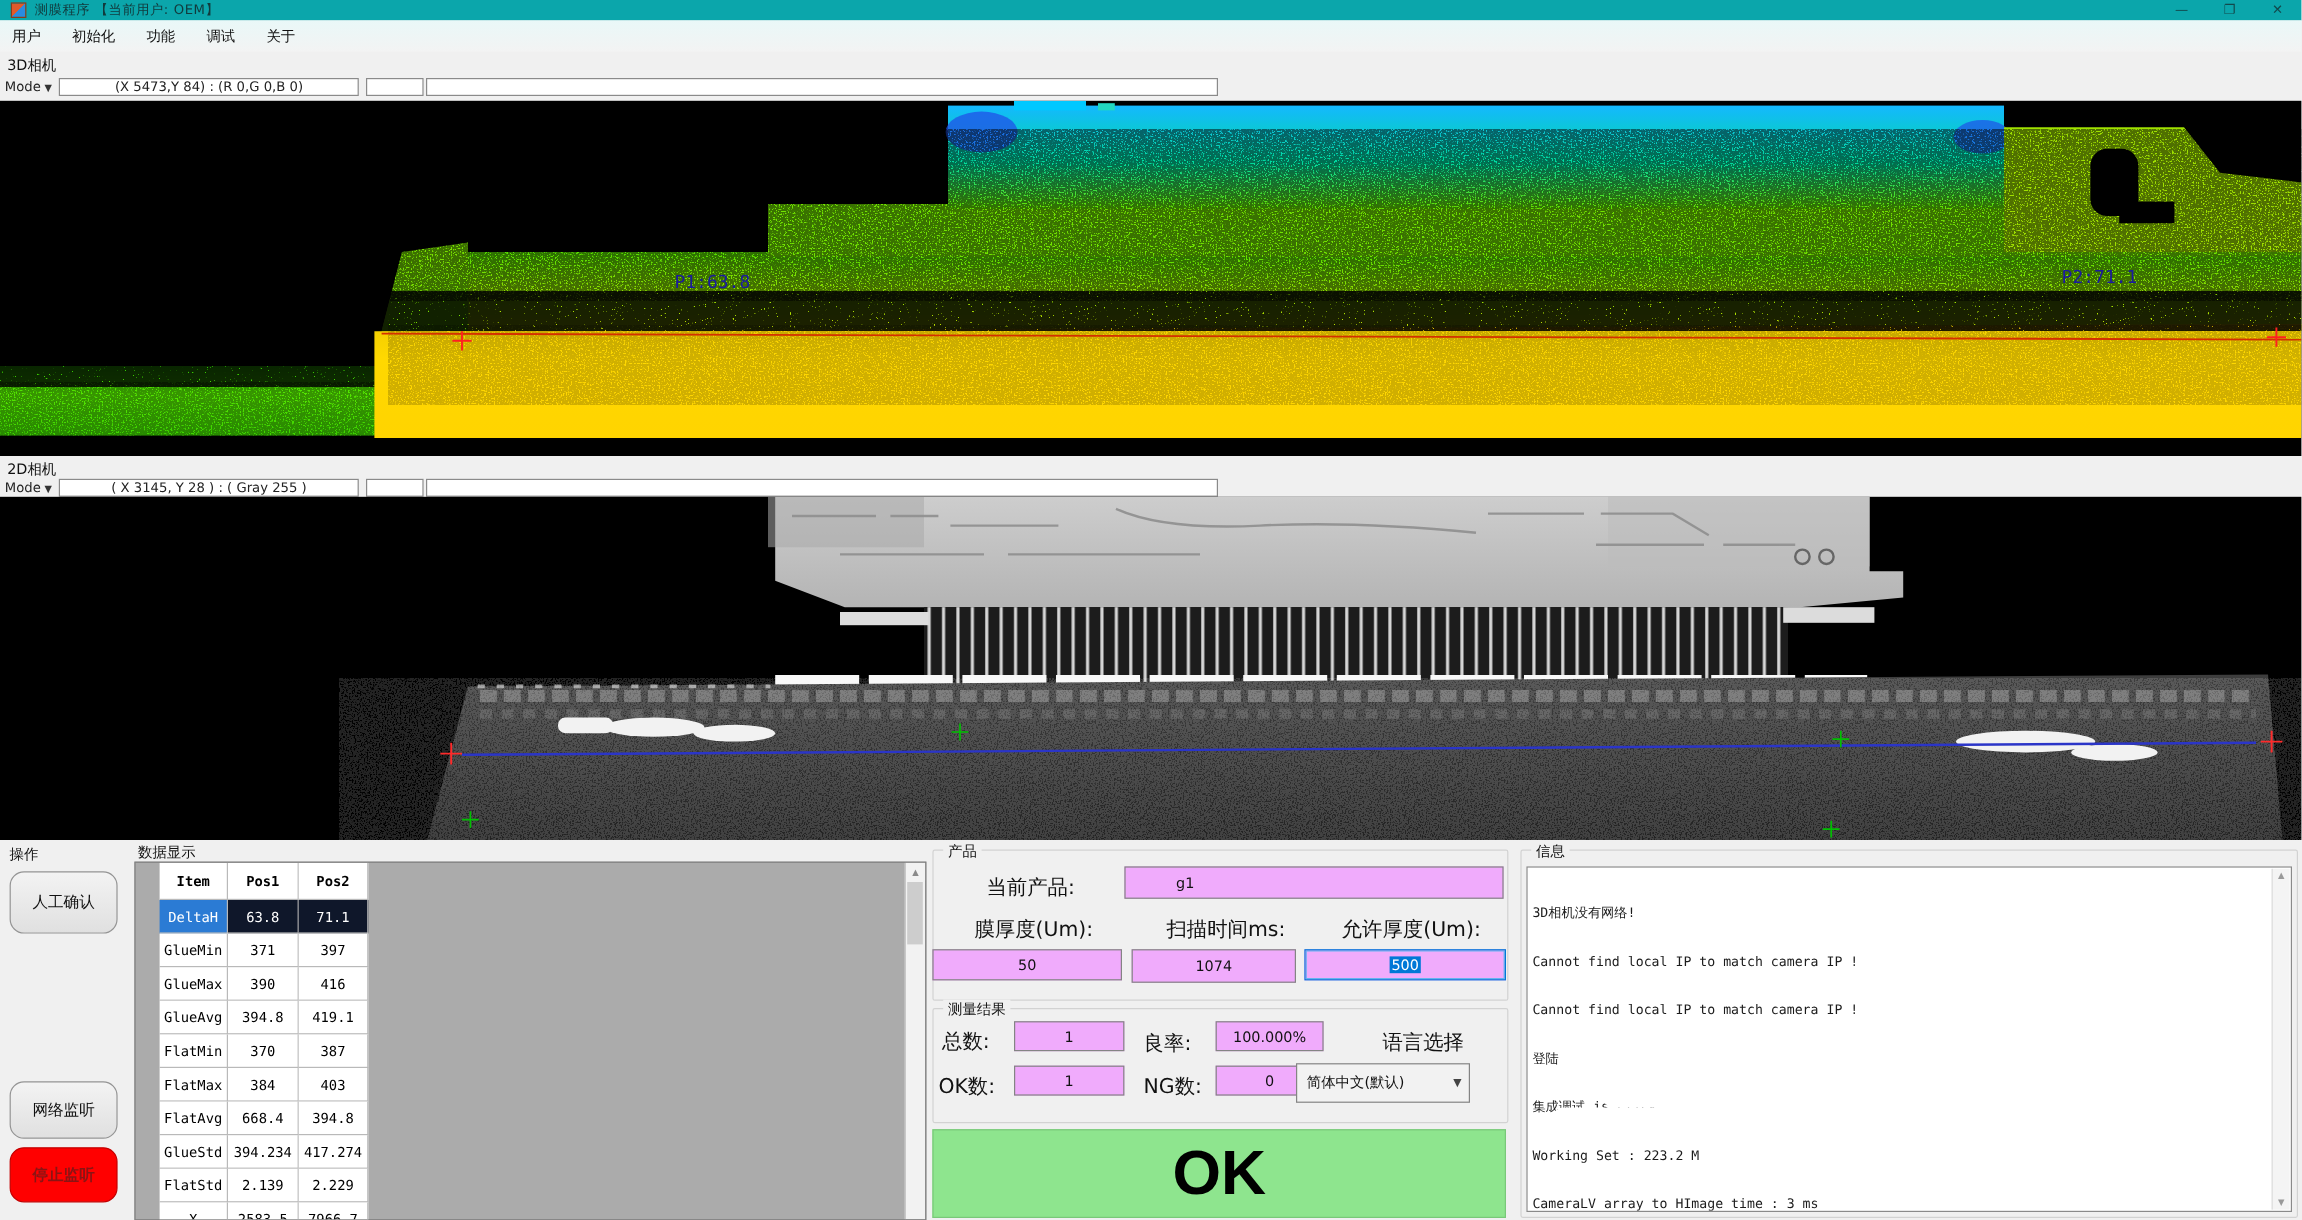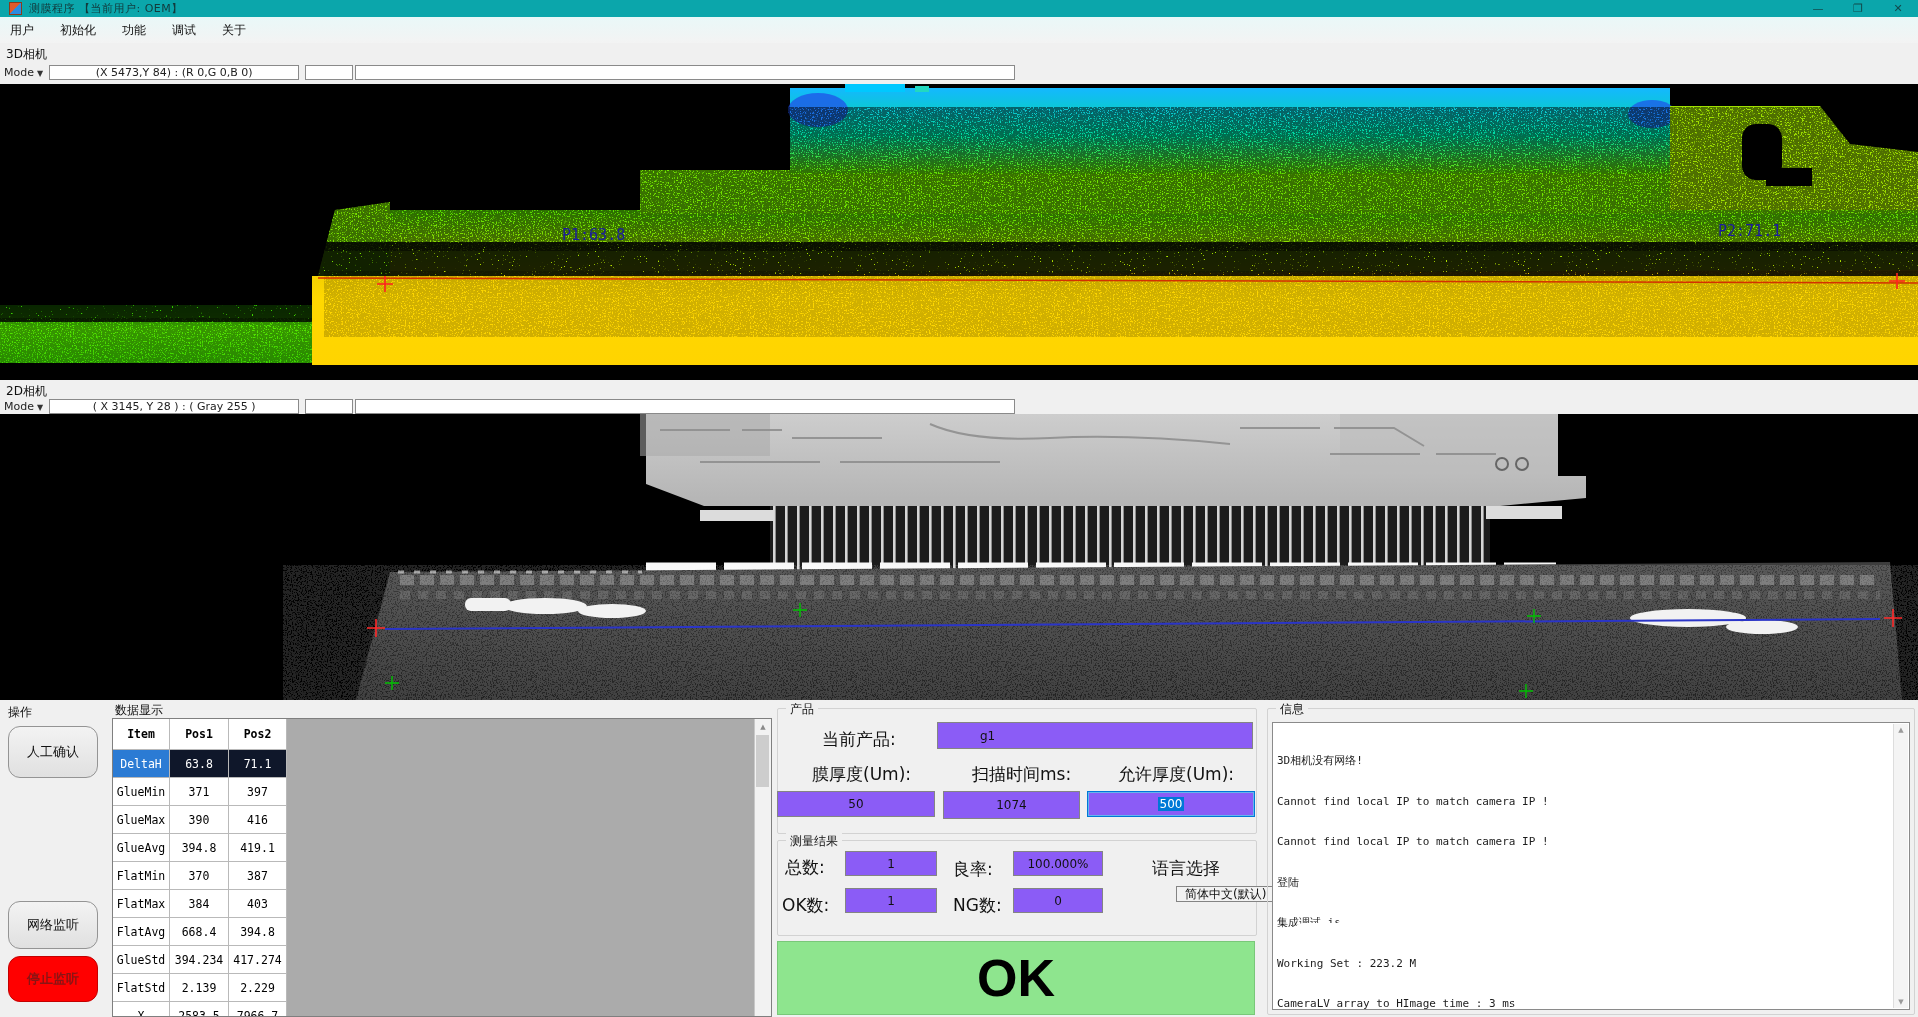--- a/index.html
+++ b/index.html
@@ -33,35 +33,35 @@
   svg{display:block;}
   
   .bottom{position:absolute;left:0;top:700px;width:1918px;height:317px;background:#f0f0f0;}
   .panel-label{position:absolute;font-size:12px;color:#111;}
   .btn{position:absolute;background:linear-gradient(#f3f3f3,#e0e0e0);border:1px solid #949494;border-radius:12px;
     display:flex;align-items:center;justify-content:center;font-size:13px;color:#111;cursor:default;}
   .btn-stop{background:#FF0000;border:1px solid #c40000;color:#8a1414;font-weight:bold;}
   
   .dtable{position:absolute;left:112px;top:18px;width:660px;height:299px;background:#ababab;
     border:1px solid #7f7f7f;box-sizing:border-box;overflow:hidden;}
-  .trow{display:flex;font-family:"DejaVu Sans Mono","Liberation Mono",monospace;font-size:11.5px;}
+  .trow{display:flex;font-family:"DejaVu Sans Mono","Liberation Mono",monospace;font-size:11.5px;padding-left:20px;}
   .tcell{background:#fff;border-right:1px solid #b9b9b9;border-bottom:1px solid #b9b9b9;
     display:flex;align-items:center;justify-content:center;box-sizing:border-box;}
   .c-item{width:57px;}.c-p1{width:59px;}.c-p2{width:58px;}
   .thead .tcell{height:31px;font-weight:bold;}
   .tbody .tcell{height:28px;}
   .rowhl .c-item{background:#2B7BD4;color:#fff;}
   .rowhl .c-p1,.rowhl .c-p2{background:#0f172a;color:#fff;}
   .vscroll{position:absolute;right:0;top:0;width:16px;height:100%;background:#f2f2f2;border-left:1px solid #c8c8c8;}
   .vs-arrow{width:16px;height:15px;display:flex;align-items:center;justify-content:center;font-size:7px;color:#8a8a8a;background:#f2f2f2;}
   .vs-thumb{position:absolute;left:1px;top:16px;width:13px;height:52px;background:#cdcdcd;}
   
   .groupbox{position:absolute;border:1px solid #d2d2d2;border-radius:2px;box-sizing:border-box;}
   .gb-title{position:absolute;top:-8px;left:8px;background:#f0f0f0;padding:0 4px;font-size:12px;color:#111;}
-  .tb{position:absolute;background:#8b5cf6;border:1px solid #848484;box-sizing:border-box;
+  .tb{position:absolute;background:#f0abfc;border:1px solid #848484;box-sizing:border-box;
     display:flex;align-items:center;justify-content:center;font-size:12px;color:#111;}
   .tb-focus{border:1px solid #0078D7;box-shadow:0 0 0 1px #66b4ef inset;}
   .sel{background:#0078D7;color:#fff;padding:0 2px;}
   .flabel{position:absolute;font-size:17px;color:#111;white-space:nowrap;}
   .combo{position:absolute;background:#f2f2f2;border:1px solid #848484;box-sizing:border-box;
     display:flex;align-items:center;font-size:12px;color:#111;padding-left:8px;}
   .combo .arr{margin-left:auto;margin-right:6px;font-size:9px;color:#444;}
   .okbanner{position:absolute;left:777px;top:241px;width:478px;height:74px;background:#8EE58E;border:1px solid #79c879;
     display:flex;align-items:center;justify-content:center;box-sizing:border-box;}
   .okbanner span{font-size:52px;font-weight:bold;color:#000;font-family:"Liberation Sans",sans-serif;}
@@ -344,21 +344,21 @@
   </div>
   <div class="flabel" style="left:785px;top:156px">总数:</div>
   <div class="tb" style="left:845px;top:151px;width:92px;height:25px">1</div>
   <div class="flabel" style="left:953px;top:158px">良率:</div>
   <div class="tb" style="left:1013px;top:151px;width:90px;height:25px">100.000%</div>
   <div class="flabel" style="left:1152px;top:157px">语言选择</div>
   <div class="flabel" style="left:782px;top:194px">OK数:</div>
   <div class="tb" style="left:845px;top:188px;width:92px;height:25px">1</div>
   <div class="flabel" style="left:953px;top:194px">NG数:</div>
   <div class="tb" style="left:1013px;top:188px;width:90px;height:25px">0</div>
-  <div class="combo" style="left:1176px;top:186px;width:145px;height:16px">
+  <div class="combo" style="left:1080px;top:186px;width:145px;height:33px">
     <span>简体中文(默认)</span>
     <span class="arr">▼</span>
   </div>
 
   <div class="okbanner">
     <span>OK</span>
   </div>
 
   <div class="groupbox" style="left:1267px;top:8px;width:648px;height:307px">
     <span class="gb-title">信息</span>

